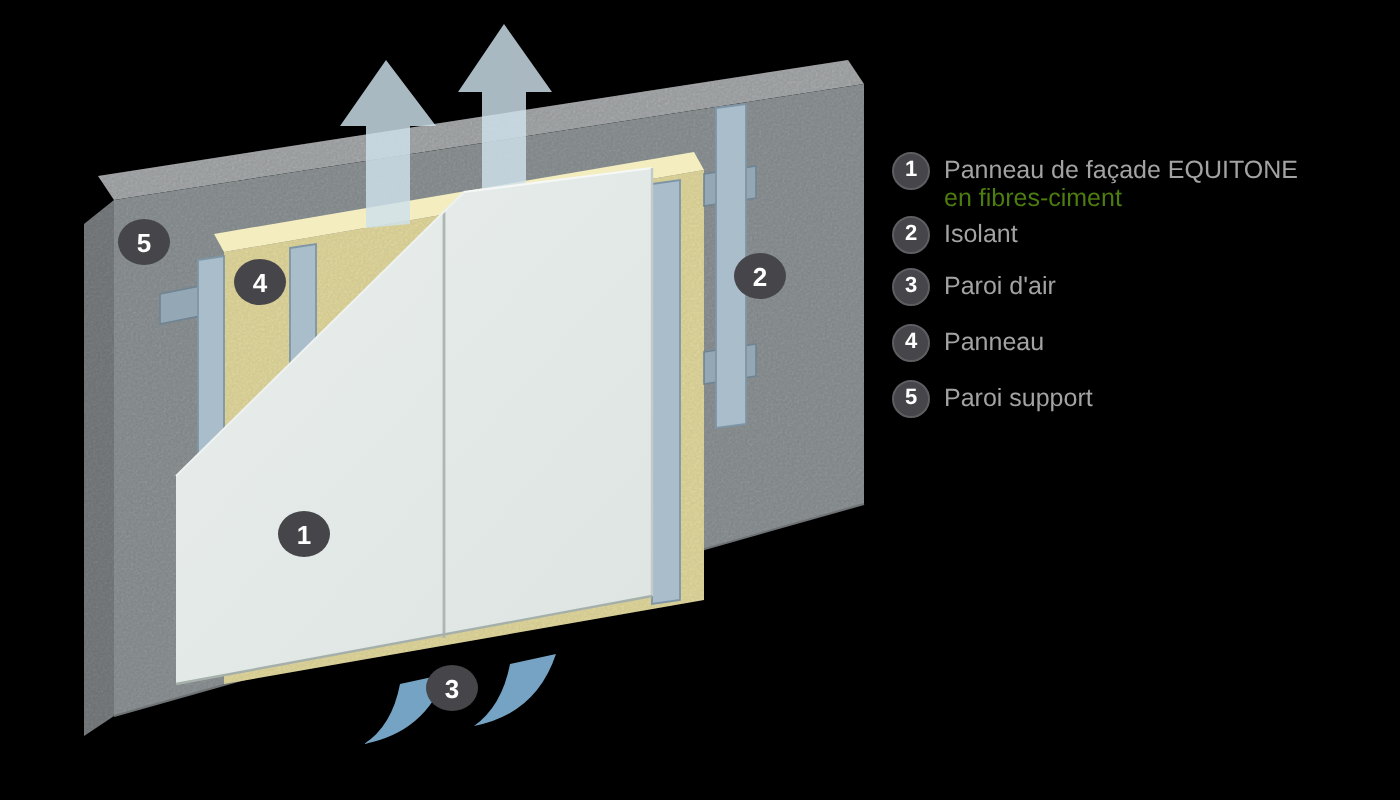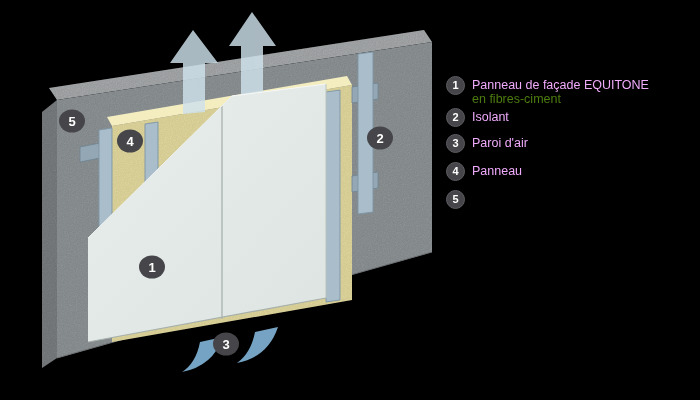--- a/index.html
+++ b/index.html
@@ -6,21 +6,21 @@
   .screen{position:relative;width:700px;height:400px;background:#000;overflow:hidden;
           font-family:"Liberation Sans",sans-serif;}
   .diagram-svg{position:absolute;left:0;top:0;}
   .legend{position:absolute;left:440px;top:0;width:258px;height:400px;}
   .legend-item{position:absolute;left:6px;display:flex;align-items:flex-start;}
   .lg-circle{flex:0 0 auto;width:17px;height:17px;border-radius:50%;
              background:#46464a;border:1px solid #5d5d62;color:#fff;
              font-size:11px;font-weight:bold;line-height:17px;text-align:center;
              margin-right:7px;}
   .lg-text{padding-top:2px;}
-  .lg-line1{display:block;color:#f0abfc;font-size:12.5px;line-height:14px;white-space:nowrap;}
+  .lg-line1{display:block;color:#a3a3a3;font-size:12.5px;line-height:14px;white-space:nowrap;}
   .lg-line2{display:block;color:#4d7c0f;font-size:12.5px;line-height:14px;white-space:nowrap;}
   svg text.callout-num{font-family:"Liberation Sans",sans-serif;font-weight:bold;
              font-size:13px;fill:#fff;text-anchor:middle;}
 </style>
 </head>
 <body>
 
 <div class="screen">
 
   <svg class="diagram-svg" width="700" height="400" viewBox="0 0 700 400">
@@ -136,16 +136,19 @@
       </div>
     </div>
     <div class="legend-item" style="top:162px">
       <span class="lg-circle">4</span>
       <div class="lg-text">
         <span class="lg-line1">Panneau</span>
       </div>
     </div>
     <div class="legend-item" style="top:190px">
       <span class="lg-circle">5</span>
+      <div class="lg-text">
+        <span class="lg-line1">Paroi support</span>
+      </div>
     </div>
   </div>
 
 </div>
 
 </body></html>

